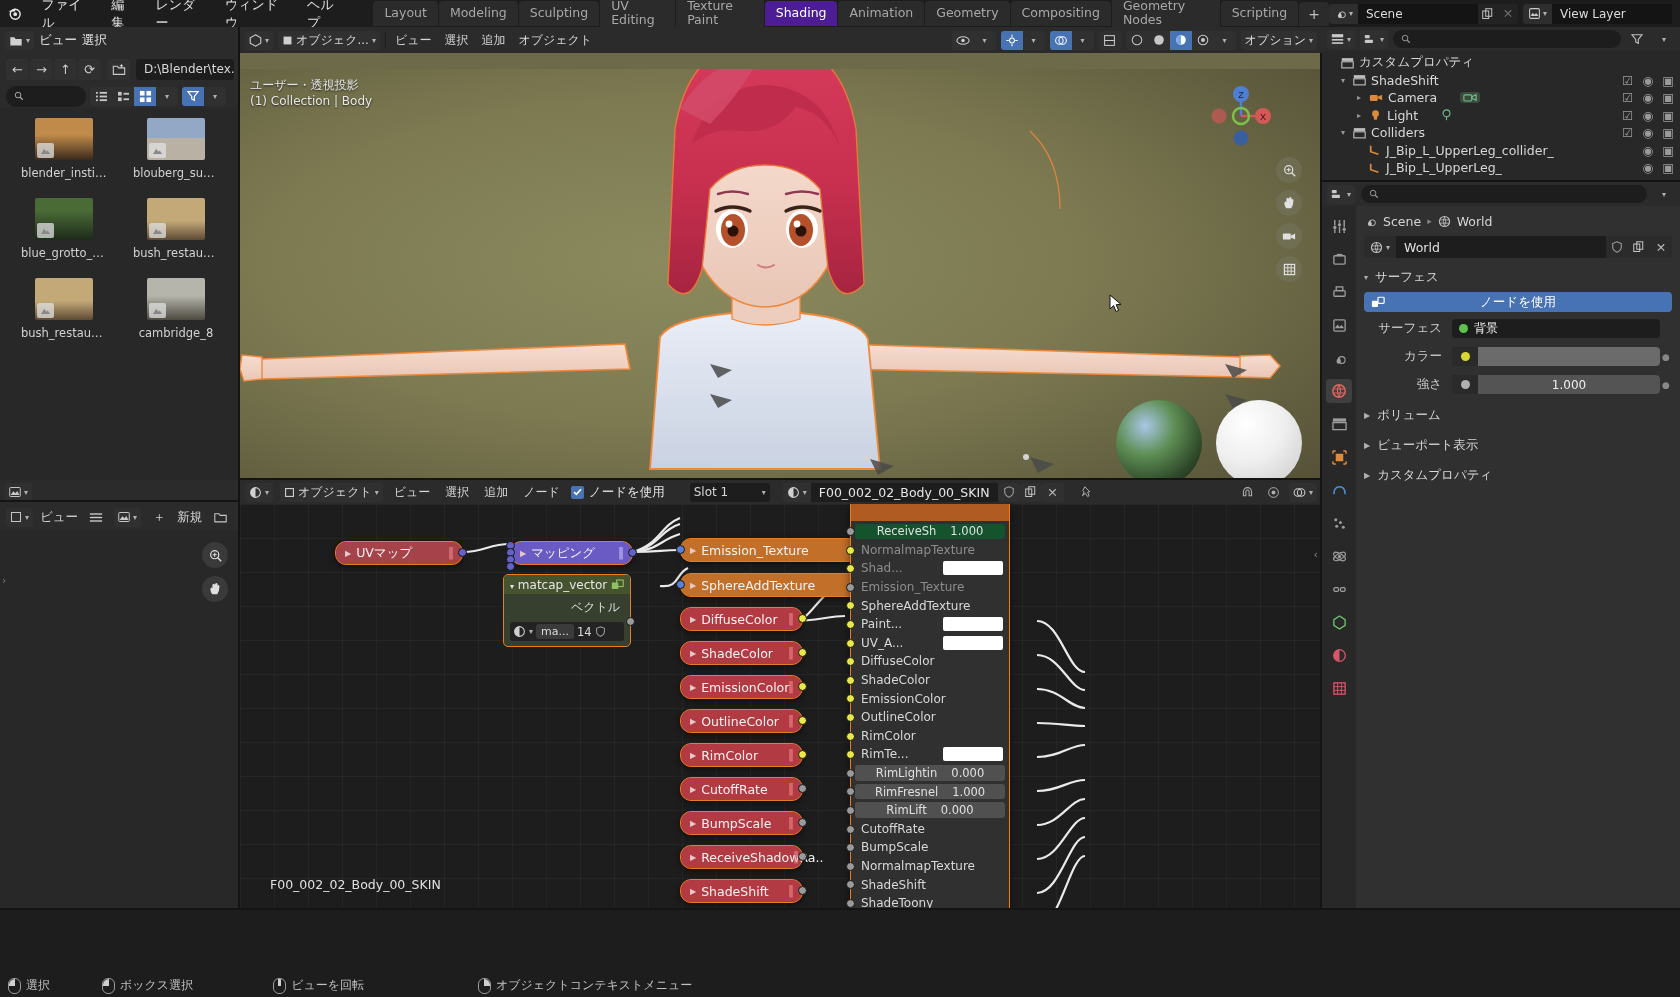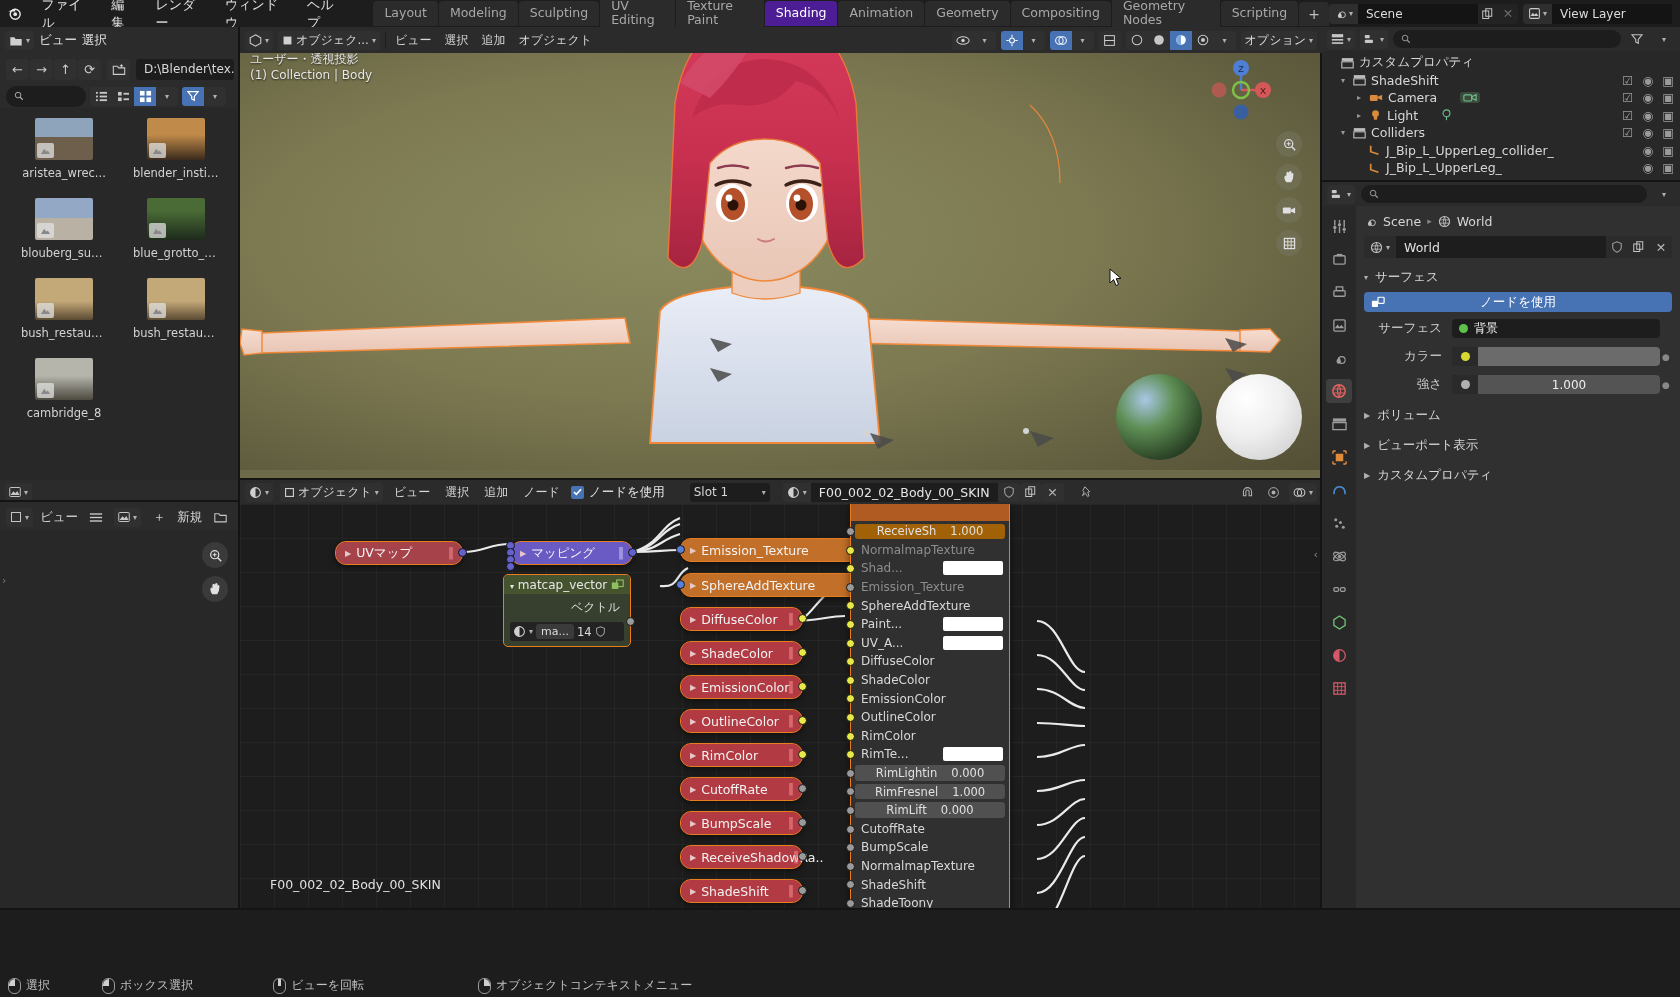--- a/index.html
+++ b/index.html
@@ -69,21 +69,21 @@
   .fb-thumb { width:58px; height:42px; border-radius:2px; position:relative; overflow:hidden; }
   .fb-thumb .imgbadge { position:absolute; left:2px; bottom:2px; width:17px; height:15px;
         background:rgba(225,225,225,.75); border-radius:2px; display:flex; align-items:center; justify-content:center; }
   .fb-label { margin-top:6px; font-size:11.5px; color:#d2d2d2; max-width:86px; overflow:hidden;
               white-space:nowrap; text-overflow:ellipsis; text-align:center;}
 
   
   #viewport { left:240px; top:27px; width:1082px; height:453px; background:#6d6a4a; overflow:hidden;}
   .vp-head { height:26px; background:#2b2b2b; display:flex; align-items:center; gap:5px; padding:0 5px;
              position:relative; z-index:6;}
-  .vp-canvas { position:absolute; left:0; top:16px; width:1082px; height:427px; overflow:hidden;}
+  .vp-canvas { position:absolute; left:0; top:42px; width:1082px; height:427px; overflow:hidden;}
   .vp-overlay-text { position:absolute; left:10px; top:8px; font-size:12px; color:#e8e8e8;
                      text-shadow:0 1px 2px rgba(0,0,0,.7); line-height:16px;}
   .gizmo { position:absolute; right:50px; top:16px; width:62px; height:62px; }
   .vpzoom { position:absolute; right:20px; top:88px; display:flex; flex-direction:column; gap:7px; }
   .vpzoom .zb { width:26px; height:26px; border-radius:50%; background:rgba(120,120,100,.45);
                 display:flex; align-items:center; justify-content:center; color:#ddd; }
   .matballs { position:absolute; right:20px; bottom:10px; display:flex; gap:14px; align-items:flex-end;}
   .ball { width:86px; height:86px; border-radius:50%; }
   .cursor-arrow { position:absolute; left:869px; top:225px; z-index:8;}
 
@@ -110,21 +110,21 @@
              box-shadow:0 3px 8px rgba(0,0,0,.5); }
   .bn-head { height:20px; background:#b05b22; border-radius:4px 4px 0 0; display:flex;
              align-items:center; padding:0 7px; font-size:12px; color:#fff;}
   .bn-row { height:18.6px; display:flex; align-items:center; padding-left:10px; font-size:12px;
             color:#d8d8d8; position:relative; }
   .bn-row .fld { position:absolute; right:6px; top:2px; height:14px; width:60px; background:#fff;
                  border-radius:2px; }
   .bn-row .numfld { position:absolute; left:4px; right:4px; top:1.5px; height:15.5px; background:#505050;
                     border-radius:3px; display:flex; align-items:center; justify-content:center;
                     gap:14px; font-size:11.5px; color:#e0e0e0;}
-  .bn-row.sel .numfld { background:#a16207;text-align:center; }
+  .bn-row.sel .numfld { background:#14532d;text-align:center; }
   .grpnode { position:absolute; background:#373f2e; border:1px solid #e87d1e; border-radius:5px; }
   .gn-head { height:19px; background:#45532f; border-radius:4px 4px 0 0; display:flex; align-items:center;
              padding:0 6px; font-size:12px; color:#e6e6e6; justify-content:space-between;}
   .gn-body { padding:3px 6px 5px; }
   .gn-out { text-align:right; font-size:12px; color:#ddd; padding:2px 4px 6px 0; }
   .gn-field { display:flex; align-items:center; gap:3px; background:#232323; border-radius:3px; height:19px;
               padding:0 3px; }
   .gn-field .sel { background:#3b3b3b; border-radius:3px; height:15px; padding:0 5px; display:flex;
                    align-items:center; font-size:11px; color:#ddd;}
   .ne-footer-label { position:absolute; left:30px; bottom:18px; font-size:12.5px; color:#e0e0e0; }
@@ -329,30 +329,20 @@
             </svg>
         </div>
         <div class="iconbtn">
             <span class="caret">▾</span>
           </div>
       </div>
     </div>
     <div class="fb-body">
       <div class="fb-grid">
         <div class="fb-item">
-          <div class="fb-thumb" style="background:linear-gradient(#8ea4bb 45%,#6d5f4c 45%)">
-            <div class="imgbadge">
-                <svg width="11" height="9" viewBox="0 0 12 10">
-                  <path d="M1 9 L4.5 3 L7 6.5 L8.5 5 L11 9 Z" fill="#888"></path>
-                </svg>
-              </div>
-          </div>
-          <div class="fb-label">aristea_wrec...</div>
-        </div>
-        <div class="fb-item">
           <div class="fb-thumb" style="background:linear-gradient(#c08a4a 40%,#3a2a1c 100%)">
             <div class="imgbadge">
                 <svg width="11" height="9" viewBox="0 0 12 10">
                   <path d="M1 9 L4.5 3 L7 6.5 L8.5 5 L11 9 Z" fill="#888"></path>
                 </svg>
               </div>
           </div>
           <div class="fb-label">blender_instit...</div>
         </div>
         <div class="fb-item">

